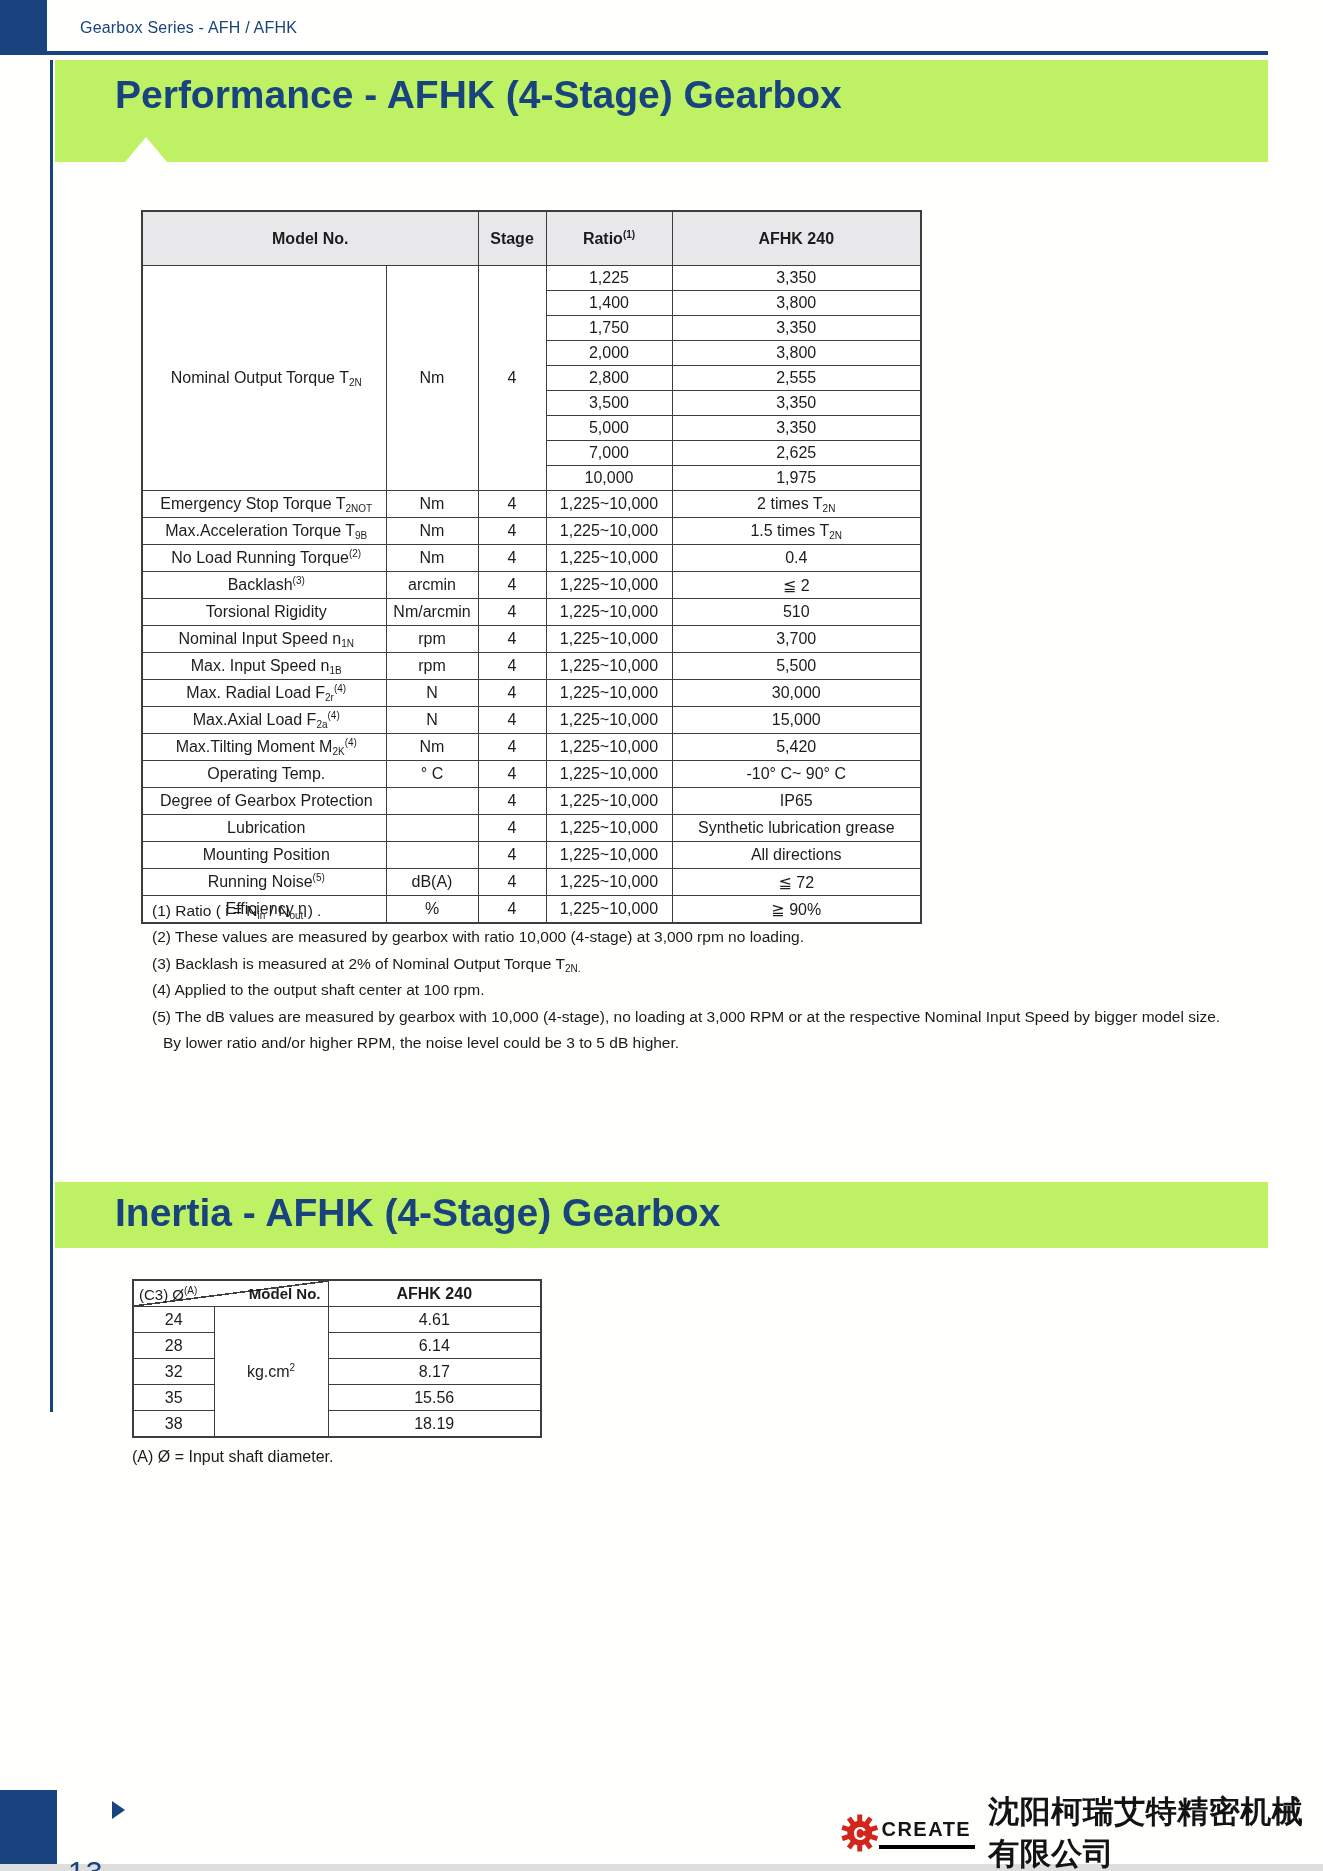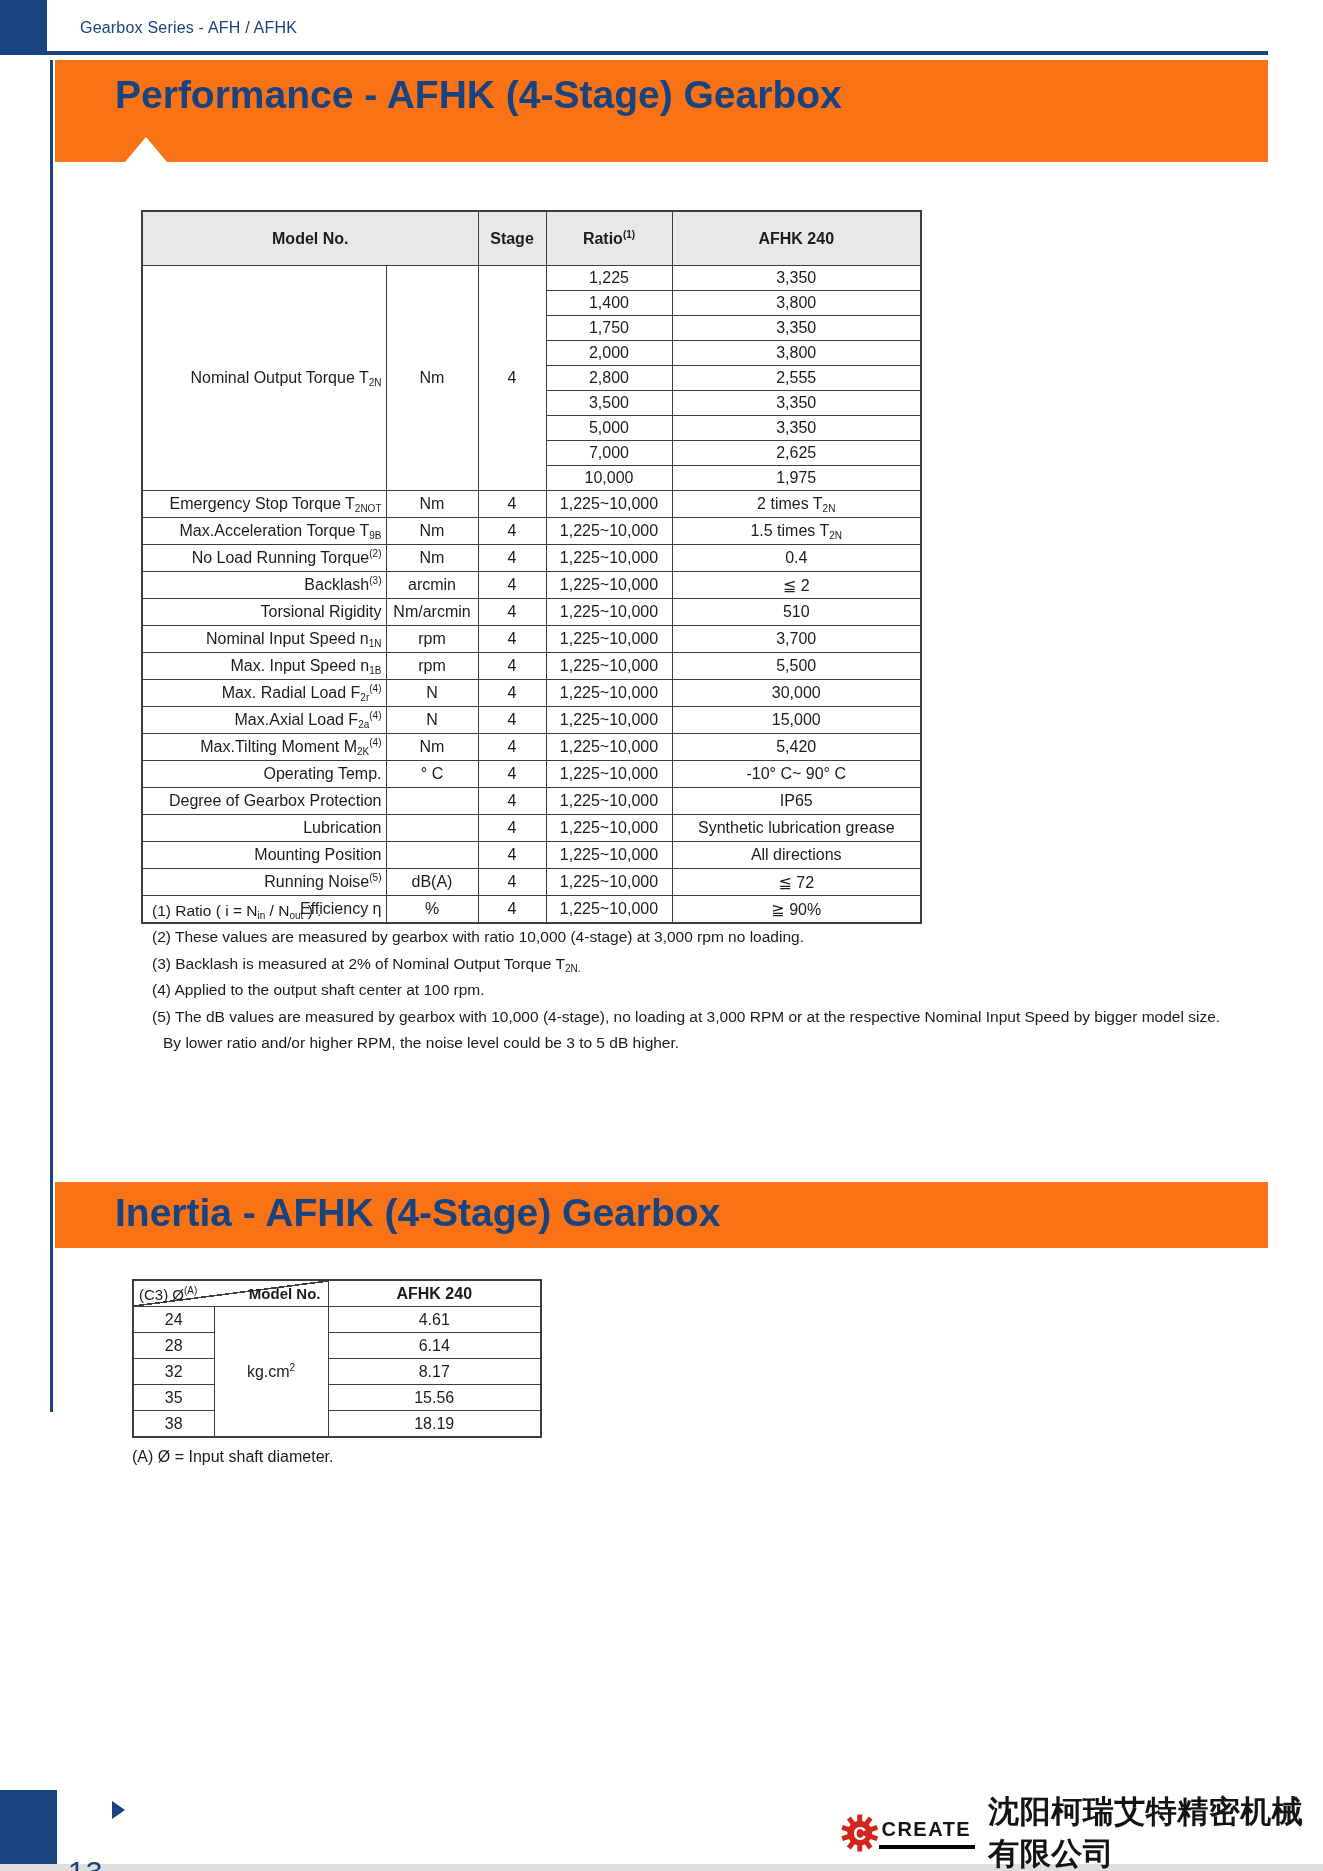--- a/index.html
+++ b/index.html
@@ -7,40 +7,40 @@
         font-family:"Liberation Sans", sans-serif;color:#1c1c1c;}
   .abs{position:absolute;}
 
   
   .corner-block{left:0;top:0;width:47px;height:55px;background:#18437e;}
   .brand{left:80px;top:19px;font-size:16px;color:#18437e;letter-spacing:.2px;}
   .top-rule{left:47px;top:51px;width:1221px;height:4px;background:#18437e;}
   .left-rule{left:50px;top:60px;width:3px;height:1352px;background:#18437e;}
 
   
-  .banner{left:55px;width:1213px;background:#f97316;}
+  .banner{left:55px;width:1213px;background:#bef264;}
   .banner1{top:60px;height:102px;}
   .banner2{top:1182px;height:66px;}
   .banner-title{padding:13px 0 0 60px;font-size:39px;font-weight:bold;color:#18437e;}
   .banner2 .banner-title{padding-top:9px;}
   .notch{position:absolute;left:70px;bottom:0;width:0;height:0;
          border-left:21px solid transparent;border-right:21px solid transparent;
          border-bottom:25px solid #fffffe;}
 
   
   table.perf{border-collapse:collapse;table-layout:fixed;width:779px;background:#fff;
              font-size:16px;color:#1c1c1c;}
   table.perf,table.inertia{border:2px solid #3d3d3d;}
   table.perf th,table.perf td{border:1px solid #3d3d3d;padding:0 4px;overflow:hidden;white-space:nowrap;}
   table.perf th{background:#e8e8ea;height:53px;font-size:16px;}
   th.h-model{font-size:18px;}
   th.h-afhk{font-size:17px;}
   table.perf td{text-align:center;height:26px;}
   table.perf tr.tq td{height:24px;}
-  table.perf td.lbl{text-align:right;padding-left:8px;}
+  table.perf td.lbl{text-align:center;padding-left:8px;}
   sub{font-size:10px;vertical-align:-3px;line-height:0;}
   sup{font-size:10px;vertical-align:6px;line-height:0;}
 
   
   .footnotes{left:141px;top:902px;width:1090px;font-size:15.5px;color:#1b1b1b;}
   .footnotes div{height:26.4px;white-space:nowrap;padding-left:11px;}
   .footnotes div.indent{padding-left:22px;}
 
   
   table.inertia{border-collapse:collapse;table-layout:fixed;width:408px;background:#fff;

